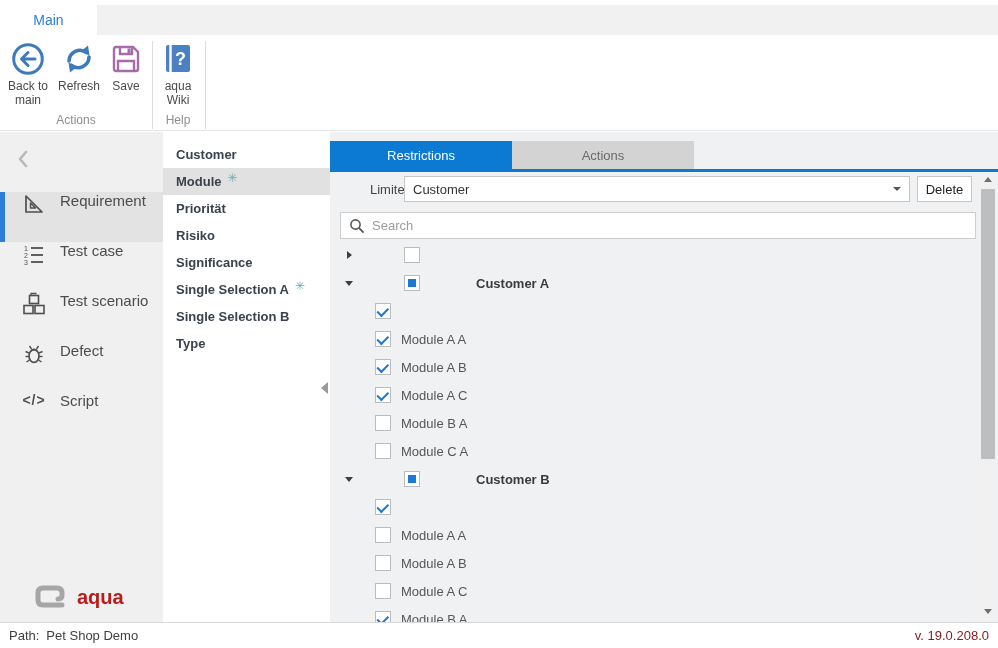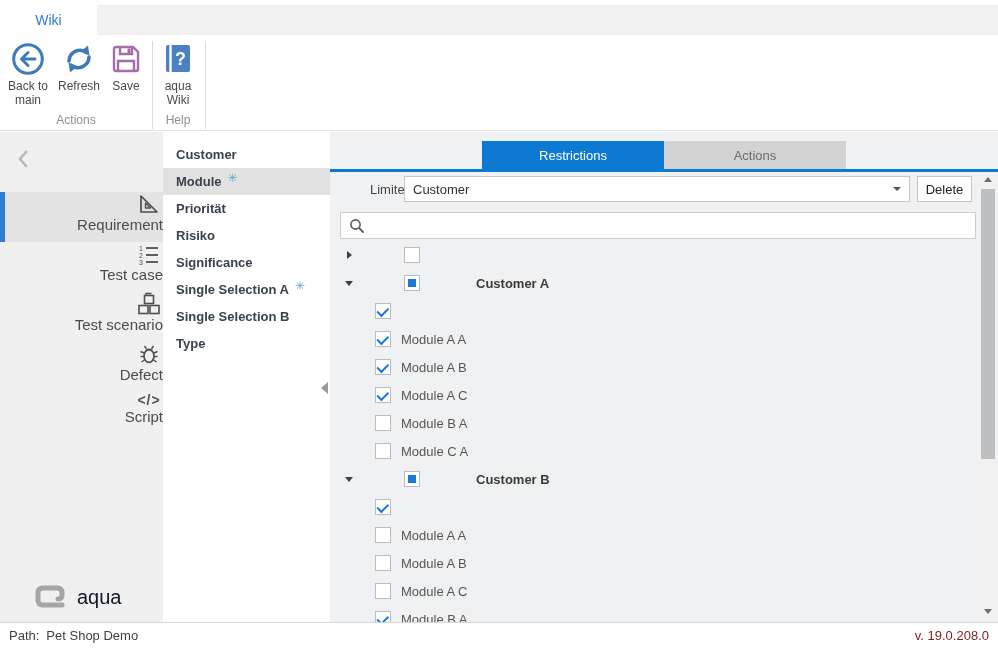--- a/index.html
+++ b/index.html
@@ -21,38 +21,38 @@
   .vsep { position:absolute; top:6px; height:88px; width:1px; background:#dddddd; }
   .grp { position:absolute; bottom:3px; text-align:center; font-size:12px; color:#8f8f8f; }
 
   
   .content { position:absolute; top:132px; bottom:26px; left:0; right:0; }
 
   
   .nav { position:absolute; left:0; top:0; bottom:0; width:163px; background:#f0f0f1; }
   .nav-collapse { position:absolute; top:16px; left:16px; cursor:default; }
   .nav-items { position:absolute; top:60px; left:0; right:0; }
-  .nav-item { height:50px; display:flex; align-items:flex-end; padding-left:20px; cursor:default;flex-direction:column; }
+  .nav-item { height:50px; display:flex; align-items:flex-start; padding-left:20px; cursor:default; }
   .nav-item .nicon { width:28px; display:flex; justify-content:center; }
   .nav-item .nlabel { margin-left:12px; font-size:15px; color:#4c4c4c; }
   .nav-item.selected { background:#e3e3e4; border-left:5px solid #2e7ed7; padding-left:15px; }
   .script-glyph { font-size:14px; font-weight:bold; color:#4f4f4f; letter-spacing:1px; }
   .nav-logo { position:absolute; bottom:12px; left:34px; display:flex; align-items:center; }
-  .nav-logo .logotext { margin-left:9px; font-size:20px; color:#0f172a; }
+  .nav-logo .logotext { margin-left:9px; font-size:20px; color:#b91c1c;font-weight:bold; }
 
   
   .fieldcol { position:absolute; left:163px; top:0; bottom:0; width:167px; background:#fff; padding-top:9px; }
   .field-item { height:27px; display:flex; align-items:center; padding-left:13px;
                 font-size:13px; font-weight:bold; color:#39424e; cursor:default; }
   .field-item.selected { background:#e1e1e2; }
   .fmark { color:#68aebd; font-size:12px; margin-left:6px; transform:translateY(-4px); font-weight:normal; }
 
   
   .panel { position:absolute; left:330px; top:0; right:0; bottom:0; background:#f0f1f2; }
-  .ptabs { position:absolute; top:9px; left:0; right:0; height:31px; display:flex; border-bottom:3px solid #0c7ad3;justify-content:center; }
+  .ptabs { position:absolute; top:9px; left:0; right:0; height:31px; display:flex; border-bottom:3px solid #0c7ad3; }
   .ptab { width:182px; height:28px; display:flex; align-items:center; justify-content:center; font-size:13px; cursor:default; }
   .ptab.active { background:#0c7ad3; color:#fff; }
   .ptab.inactive { background:#d3d3d4; color:#6b6b6b; }
 
   .limitrow { position:absolute; top:44px; left:0; right:0; height:27px; }
   .limitlabel { position:absolute; left:10px; top:6px; font-size:13px; color:#444;margin-left:30px; }
   .combo { position:absolute; left:74px; top:0; width:506px; height:26px; background:#fff; border:1px solid #c6c6c6;
            display:flex; align-items:center; padding:0 8px; font-size:13px; color:#333; cursor:default; }
   .combo .caret { margin-left:auto; width:0; height:0; border-left:4px solid transparent; border-right:4px solid transparent; border-top:4px solid #555; }
   .delete-btn { position:absolute; right:26px; top:0; width:55px; height:26px; background:#fff; border:1px solid #c6c6c6;
@@ -100,21 +100,21 @@
   .statusbar .pathval { margin-left:7px; }
   .statusbar .version { margin-left:auto; color:#7f1d1d; }
 </style>
 </head>
 <body>
 
 <div class="app">
 
   <div class="tabstrip">
     <div class="main-tab">
-      <span>Wiki</span>
+      <span>Main</span>
     </div>
   </div>
 
   <div class="ribbon">
     <div class="rbtn" style="left:2px;width:52px;text-align:center;">
       <div class="ricon">
         <svg width="34" height="34" viewBox="0 0 34 34">
           <circle cx="17" cy="17" r="14.3" fill="none" stroke="#3e7bbd" stroke-width="3"></circle>
           <path d="M24 17 H12 M17 10.5 L10.5 17 L17 23.5" fill="none" stroke="#3e7bbd" stroke-width="3" stroke-linecap="round" stroke-linejoin="round"></path>
         </svg>
@@ -281,20 +281,21 @@
         <div class="delete-btn">
           <span>Delete</span>
         </div>
       </div>
 
       <div class="searchbox">
         <svg width="16" height="16" viewBox="0 0 16 16">
           <circle cx="6.5" cy="6.5" r="4.6" fill="none" stroke="#5a5a5a" stroke-width="1.6"></circle>
           <line x1="10.2" y1="10.2" x2="14" y2="14" stroke="#5a5a5a" stroke-width="1.8" stroke-linecap="round"></line>
         </svg>
+        <input type="text" placeholder="Search" style="">
       </div>
 
       <div class="tree">
         <div class="trow lv1">
           <span class="exp collapsed"></span>
           <span class="cb unchecked"></span>
           <span class="tlabel"></span>
         </div>
         <div class="trow lv1">
           <span class="exp expanded"></span>

